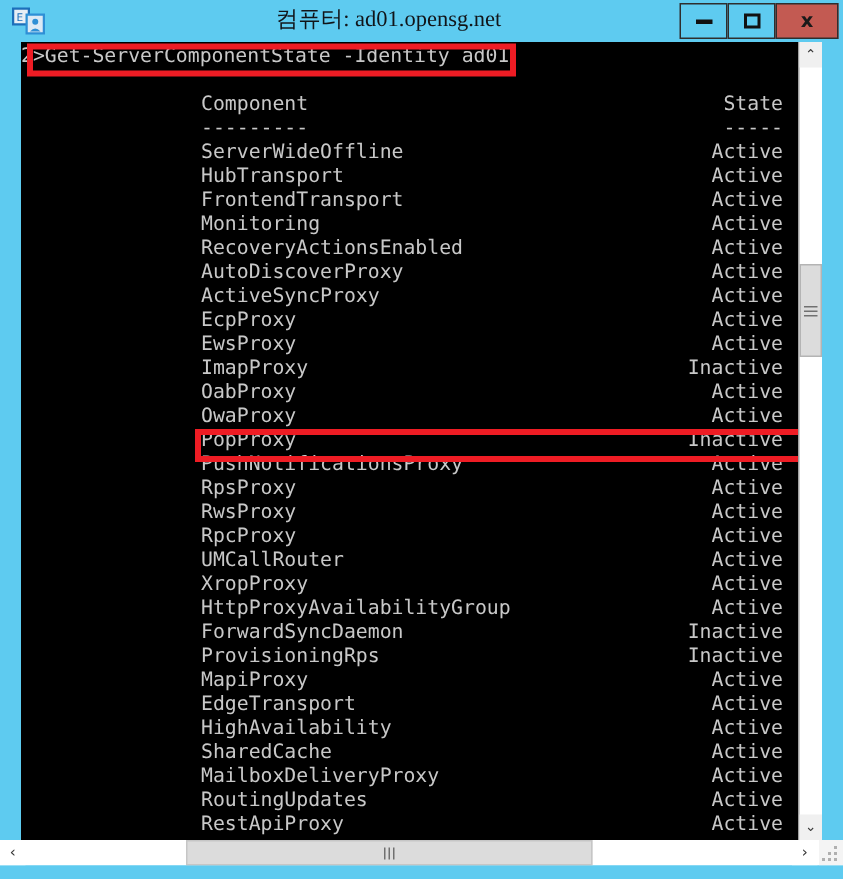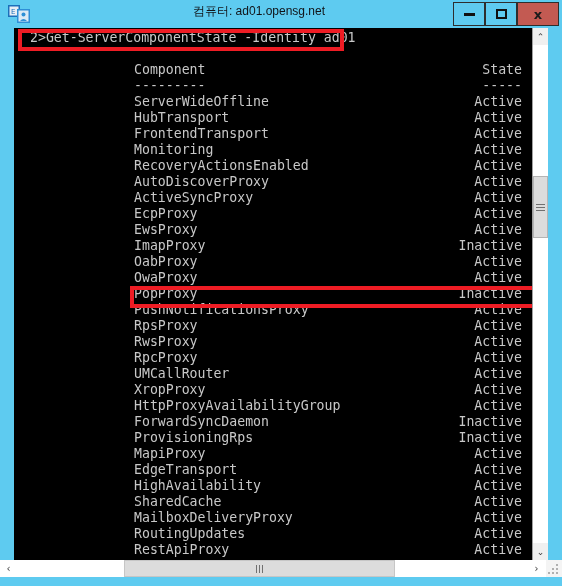--- a/index.html
+++ b/index.html
@@ -32,23 +32,23 @@
   #rdp-icon {
     position: absolute;
     left: 8px; top: 4px;
     width: 22px; height: 20px;
   }
   #titlebar-title {
     position: absolute;
     left: 0; top: 3px;
     width: 518px;
     text-align: center;
-    font-size: 12px;
+    font-size: 15px;
     color: #111418;
-    font-family: Liberation Sans, sans-serif;
+    font-family: Liberation Serif, serif;
     white-space: nowrap;
   }
   .wbtn {
     position: absolute;
     top: 2px;
     height: 24px;
     border: 1px solid #2e2e2e;
     box-sizing: border-box;
     background: #5ecbf0;
     display: flex;
@@ -99,21 +99,21 @@
   }
   .cline {
     position: absolute;
     left: 0;
     width: 516px;
     height: 16px;
     white-space: pre;
   }
   .cname { position: absolute; left: 120px; }
   .cstate { position: absolute; left: 0; width: 508px; text-align: right; }
-  .cprompt { position: absolute; left: 16px; }
+  .cprompt { position: absolute; left: 0; }
 
   
   .redbox {
     position: absolute;
     border: 4px solid #ee1c24;
     box-sizing: border-box;
     pointer-events: none;
   }
   #redbox-command {
     left: 18px; top: 29px;

